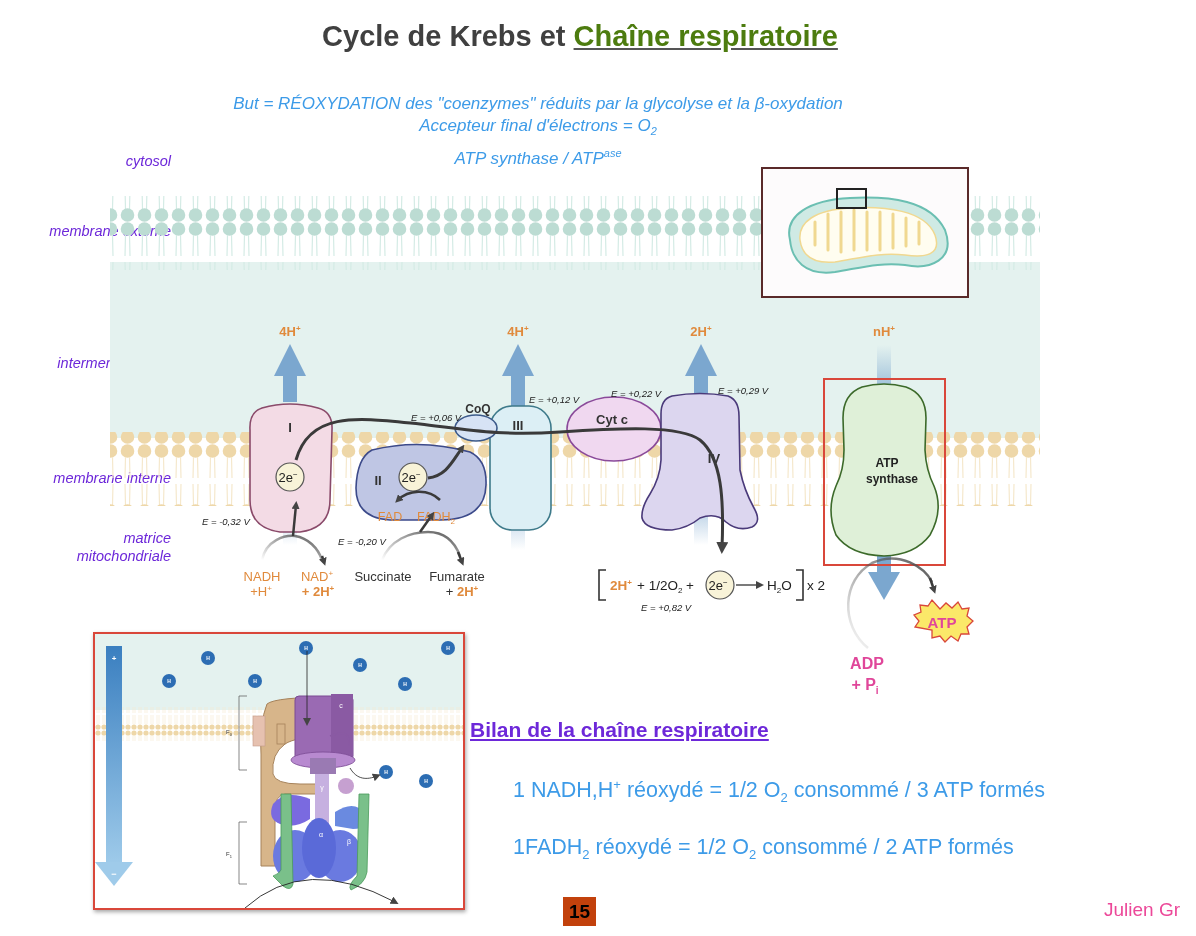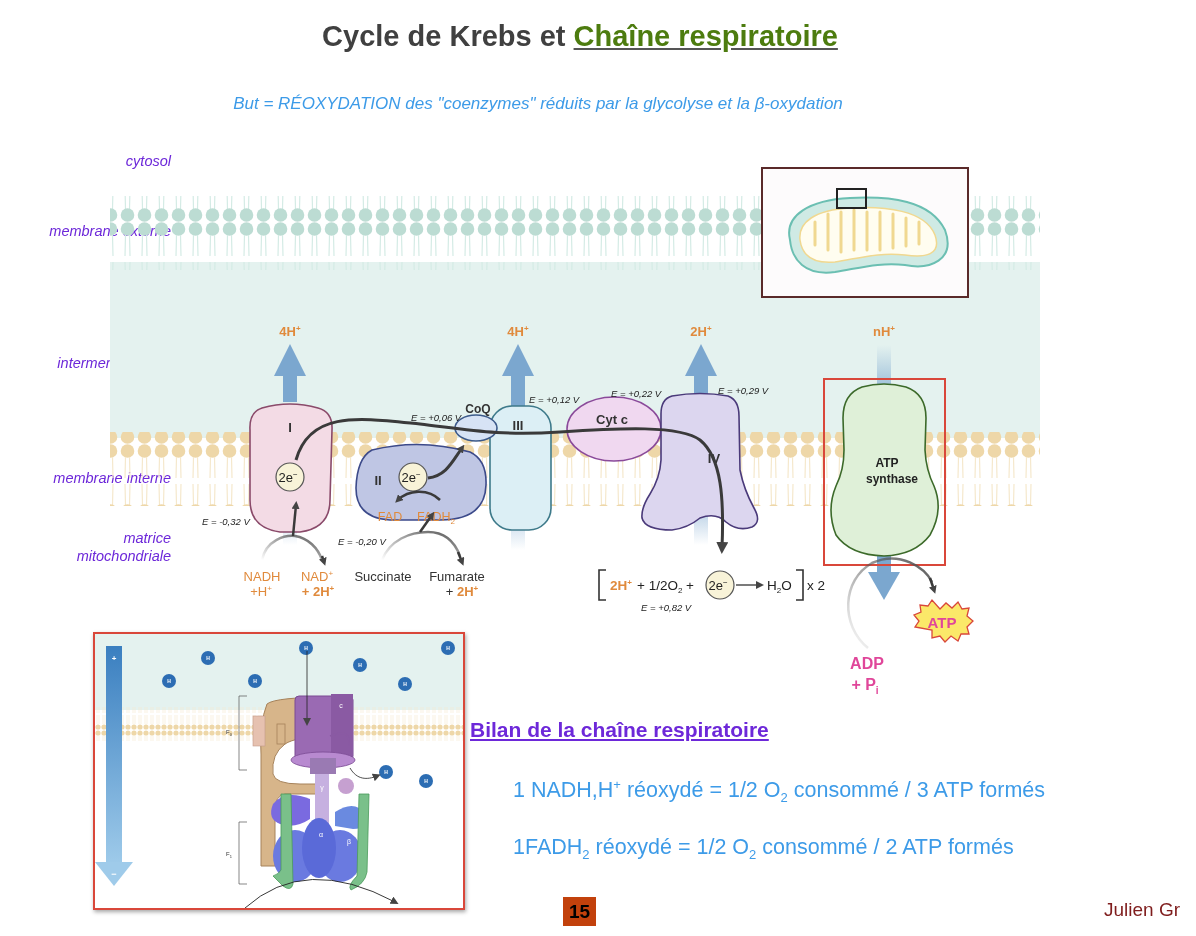--- a/index.html
+++ b/index.html
@@ -13,33 +13,35 @@
            font-style:italic; font-size:17px; line-height:22px; }
   .intro sub, .intro sup { font-size:11px; }
   .zone-label { color:#6d28d9; font-style:italic; font-size:14.5px; text-align:right; width:150px; line-height:18px; }
   .diagram-svg { position:absolute; left:0; top:0; }
   .svgt { font-family:"Liberation Sans", sans-serif; }
   .bilan-title { left:470px; top:718px; color:#6d28d9; font-weight:bold; font-size:21px; text-decoration:underline; }
   .bilan-line { color:#3d9be8; font-size:21.5px;text-align:right; }
   .bilan-line sub, .bilan-line sup { font-size:13px; }
   .page-num { left:563px; top:897px; width:33px; height:29px; background:#c2410c; color:#000;
               font-weight:bold; font-size:19px; text-align:center; line-height:30px; }
-  .author { left:1104px; top:899px; color:#7f1d1d; font-size:19px; white-space:nowrap; }
+  .author { left:1104px; top:899px; color:#ec4899; font-size:19px; white-space:nowrap; }
   .inset-box { left:93px; top:632px; width:368px; height:274px; border:2px solid #d9473a;
                box-shadow:1px 2px 4px rgba(0,0,0,0.35); overflow:hidden; background:#fff; }
 </style>
 </head>
 <body>
 
 <div class="abs title">
   <span class="t1">Cycle de Krebs et </span><span class="t2">Chaîne respiratoire</span>
 </div>
 
 <div class="abs intro">
   <div>But = RÉOXYDATION des "coenzymes" réduits par la glycolyse et la β-oxydation</div>
+  <div><span>Accepteur final d'électrons = O</span><sub>2</sub></div>
+  <div><span>ATP synthase / ATP</span><sup>ase</sup></div>
 </div>
 
 <div class="abs zone-label" style="left:21px;top:152px;">cytosol</div>
 <div class="abs zone-label" style="left:21px;top:222px;">membrane externe</div>
 <div class="abs zone-label" style="left:21px;top:336px;">
   <div>espace</div>
     <div>intermembranaire</div>
 </div>
 <div class="abs zone-label" style="left:21px;top:469px;">membrane interne</div>
 <div class="abs zone-label" style="left:21px;top:529px;">

